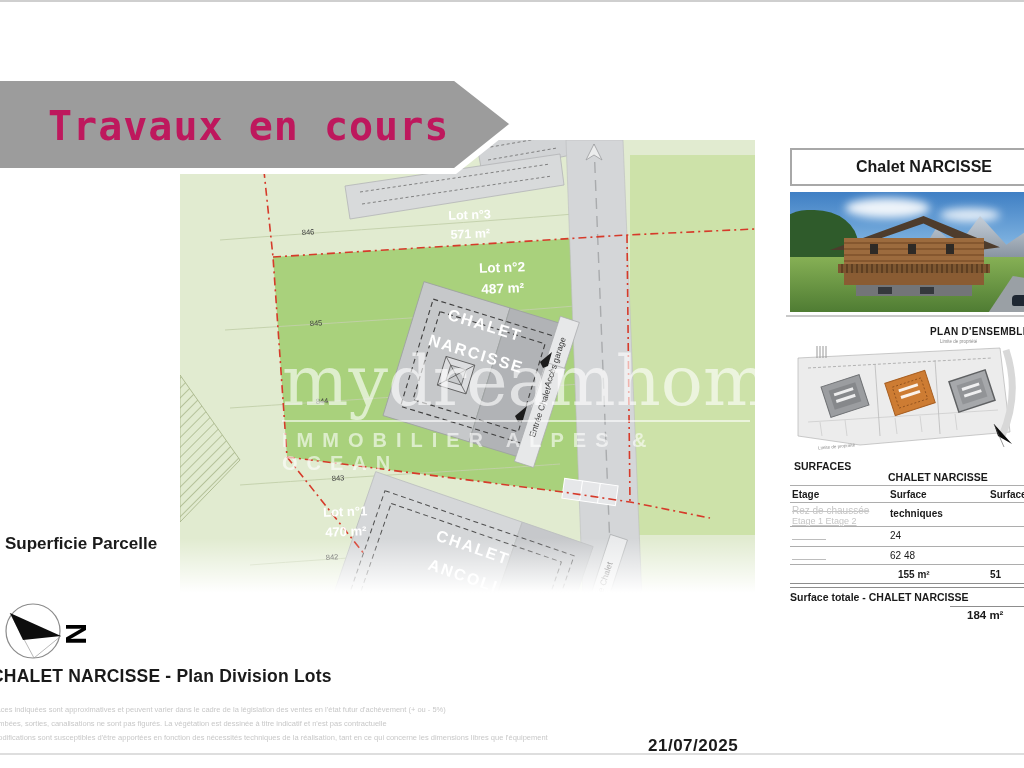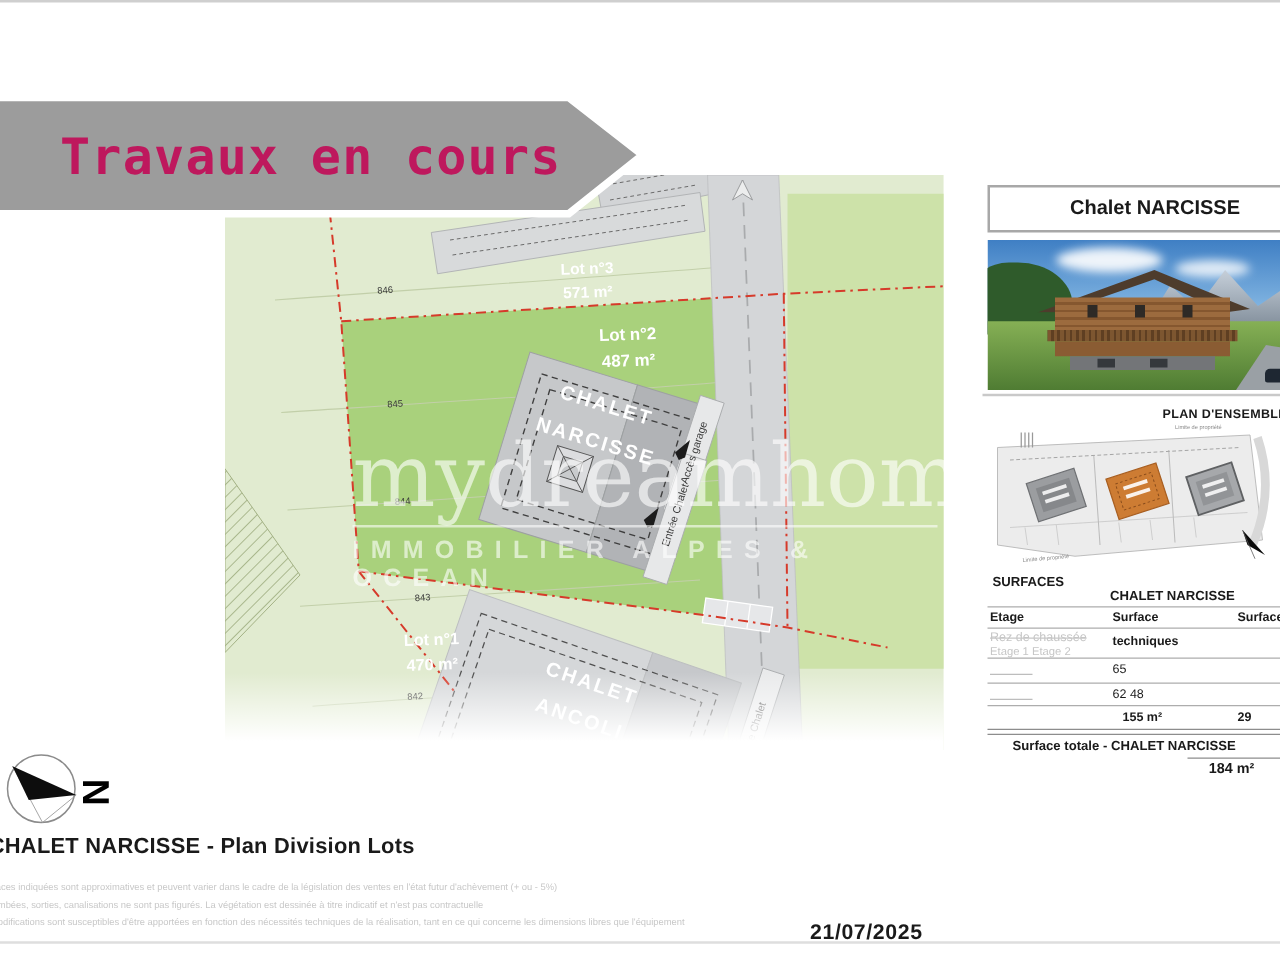--- a/index.html
+++ b/index.html
@@ -153,20 +153,21 @@
 
   <div class="abs" style="left:0;top:398px;width:575px;height:62px;background:linear-gradient(rgba(255,255,255,0),#fff 88%)"></div>
 </div>
 
 <svg class="abs" style="left:0;top:72px" width="525" height="106" viewBox="0 0 525 106">
   <polygon points="-12,6 455,6 514,52 455,99 -12,99" fill="#9c9c9c" stroke="#ffffff" stroke-width="6"></polygon>
 </svg>
 <div class="abs banner-text" style="left:48px;top:103px">Travaux en cours</div>
 
 <div class="abs bold" style="left:5px;top:532px;font-size:17px;line-height:1.45">
+  <div>Superficie Parcelle</div>
 </div>
 
 <svg class="abs" style="left:4px;top:598px" width="110" height="72" viewBox="0 0 110 72">
   <circle cx="29" cy="33" r="27" fill="#fff" stroke="#8b8b8b" stroke-width="1.2"></circle>
   <line x1="6" y1="15" x2="30" y2="60" stroke="#999" stroke-width="0.7"></line>
   <line x1="30" y1="60" x2="57" y2="38" stroke="#999" stroke-width="0.7"></line>
   <polygon points="6,15 57,38 19,42" fill="#0d0d0d"></polygon>
   <text x="61" y="48" font-size="30" font-weight="bold" font-family="Liberation Sans, sans-serif" transform="rotate(90 73 37)">N</text>
 </svg>
 
@@ -250,33 +251,33 @@
 
 <div class="abs tbl" style="left:790px;top:458px;width:240px;height:165px">
   <div class="abs bold" style="left:4px;top:2px;font-size:10.5px">SURFACES</div>
   <div class="abs bold" style="left:98px;top:13px;font-size:10.5px">CHALET NARCISSE</div>
   <div class="hrule" style="left:0;top:27px;width:240px"></div>
   <div class="abs bold" style="left:2px;top:31px">Etage</div>
   <div class="abs bold" style="left:100px;top:31px">Surface</div>
   <div class="abs bold nowrap" style="left:200px;top:31px;width:80px">Surface</div>
   <div class="hrule" style="left:0;top:44px;width:240px"></div>
   <div class="abs faint nowrap" style="left:2px;top:47px;font-size:10px;text-decoration:line-through">Rez de chaussée</div>
-  <div class="abs faint nowrap" style="left:2px;top:58px;font-size:9px;">Etage 1 Etage 2</div>
+  <div class="abs faint nowrap" style="left:2px;top:58px;font-size:9px;text-decoration:underline">Etage 1 Etage 2</div>
   <div class="abs bold" style="left:100px;top:50px">techniques</div>
   <div class="hrule" style="left:0;top:68px;width:240px"></div>
   <div class="underscore" style="left:2px;top:80px"></div>
-  <div class="abs" style="left:100px;top:72px">65</div>
+  <div class="abs" style="left:100px;top:72px">24</div>
   <div class="hrule" style="left:0;top:88px;width:240px"></div>
   <div class="underscore" style="left:2px;top:100px"></div>
   <div class="abs" style="left:100px;top:92px">62 48</div>
   <div class="hrule" style="left:0;top:106px;width:240px"></div>
   <div class="abs bold" style="left:108px;top:111px;">155 m²</div>
-  <div class="abs bold" style="left:200px;top:111px">29</div>
+  <div class="abs bold" style="left:200px;top:111px">51</div>
   <div class="abs" style="left:0;top:125px;width:240px;height:3px;border-top:1px solid #8d8d8d;border-bottom:1px solid #8d8d8d"></div>
-  <div class="abs bold nowrap" style="left:20px;top:133px;font-size:10.5px">Surface totale - CHALET NARCISSE</div>
+  <div class="abs bold nowrap" style="left:0;top:133px;font-size:10.5px">Surface totale - CHALET NARCISSE</div>
   <div class="hrule" style="left:160px;top:148px;width:80px;background:#8d8d8d"></div>
   <div class="abs bold nowrap" style="left:177px;top:151px;font-size:11.5px">184 m²</div>
 </div>
 
 <div class="disc" style="left:-8px;top:705px">rfaces indiquées sont approximatives et peuvent varier dans le cadre de la législation des ventes en l'état futur d'achèvement (+ ou - 5%)</div>
 <div class="disc" style="left:-8px;top:719px">tombées, sorties, canalisations ne sont pas figurés. La végétation est dessinée à titre indicatif et n'est pas contractuelle</div>
 <div class="disc" style="left:-8px;top:733px">modifications sont susceptibles d'être apportées en fonction des nécessités techniques de la réalisation, tant en ce qui concerne les dimensions libres que l'équipement</div>
 <div class="abs bold" style="left:648px;top:736px;font-size:17px;letter-spacing:.5px">21/07/2025</div>
 <div class="abs" style="left:0;top:753px;width:1024px;height:2px;background:#dedede"></div>
 

